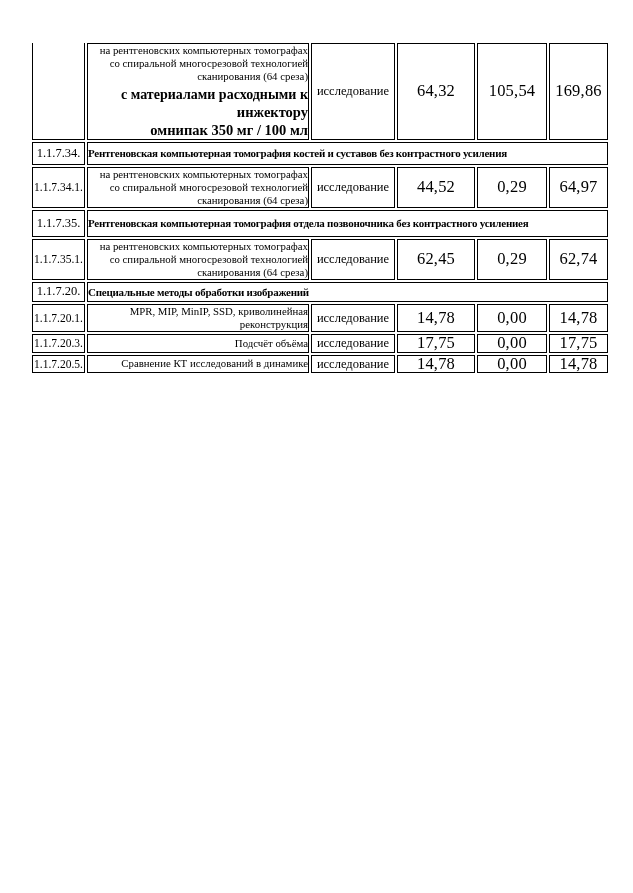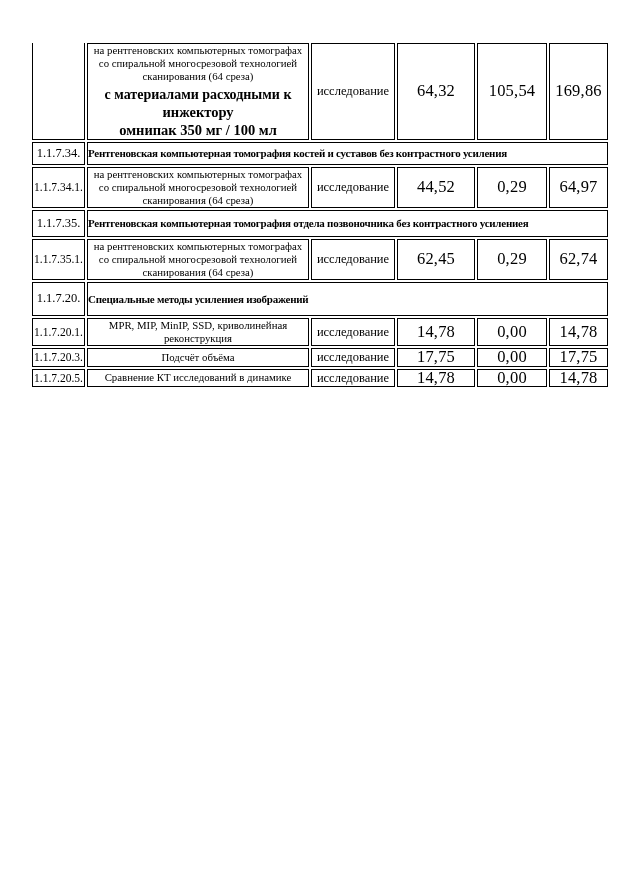--- a/index.html
+++ b/index.html
@@ -40,39 +40,39 @@
   col.c-v1   { width: 78px; }
   col.c-v2   { width: 70px; }
   col.c-v3   { width: 59px; }
 
   
   tr.r0 td { height: 78px; }
   tr.r1 td { height: 23px; }
   tr.r2 td { height: 41px; }
   tr.r3 td { height: 27px; }
   tr.r4 td { height: 39px; }
-  tr.r5 td { height: 34px; }
+  tr.r5 td { height: 20px; }
   tr.r6 td { height: 28px; }
   tr.r7 td { height: 16px; }
   tr.r8 td { height: 16px; }
 
   td.code {
     text-align: center;
     font-size: 11.5px;
     line-height: 1.05;
   }
   td.code.section {
     font-weight: normal;
     font-size: 12.5px;
   }
   td.code.open-top {
     border-top: none;
   }
   td.desc {
-    text-align: center;
+    text-align: right;
     font-size: 10.8px;
     line-height: 13px;
     padding: 1px 4px 1px 4px;
   }
   td.section-title {
     text-align: left;
     font-weight: bold;
     font-size: 11px;
     letter-spacing: -0.25px;
     line-height: 14.5px;
@@ -154,21 +154,21 @@
       <td class="code">1.1.7.35.1.</td>
       <td class="desc">на рентгеновских компьютерных томографах со спиральной многосрезовой технологией сканирования (64 среза)</td>
       <td class="unit">исследование</td>
       <td class="val">62,45</td>
       <td class="val">0,29</td>
       <td class="val">62,74</td>
     </tr>
 
     <tr class="r5">
       <td class="code section">1.1.7.20.</td>
-      <td class="section-title" colspan="5">Специальные методы усилениея изображений</td>
+      <td class="section-title" colspan="5">Специальные методы обработки изображений</td>
     </tr>
 
     <tr class="r6">
       <td class="code">1.1.7.20.1.</td>
       <td class="desc">MPR, MIP, MinIP, SSD, криволинейная реконструкция</td>
       <td class="unit">исследование</td>
       <td class="val">14,78</td>
       <td class="val">0,00</td>
       <td class="val">14,78</td>
     </tr>

